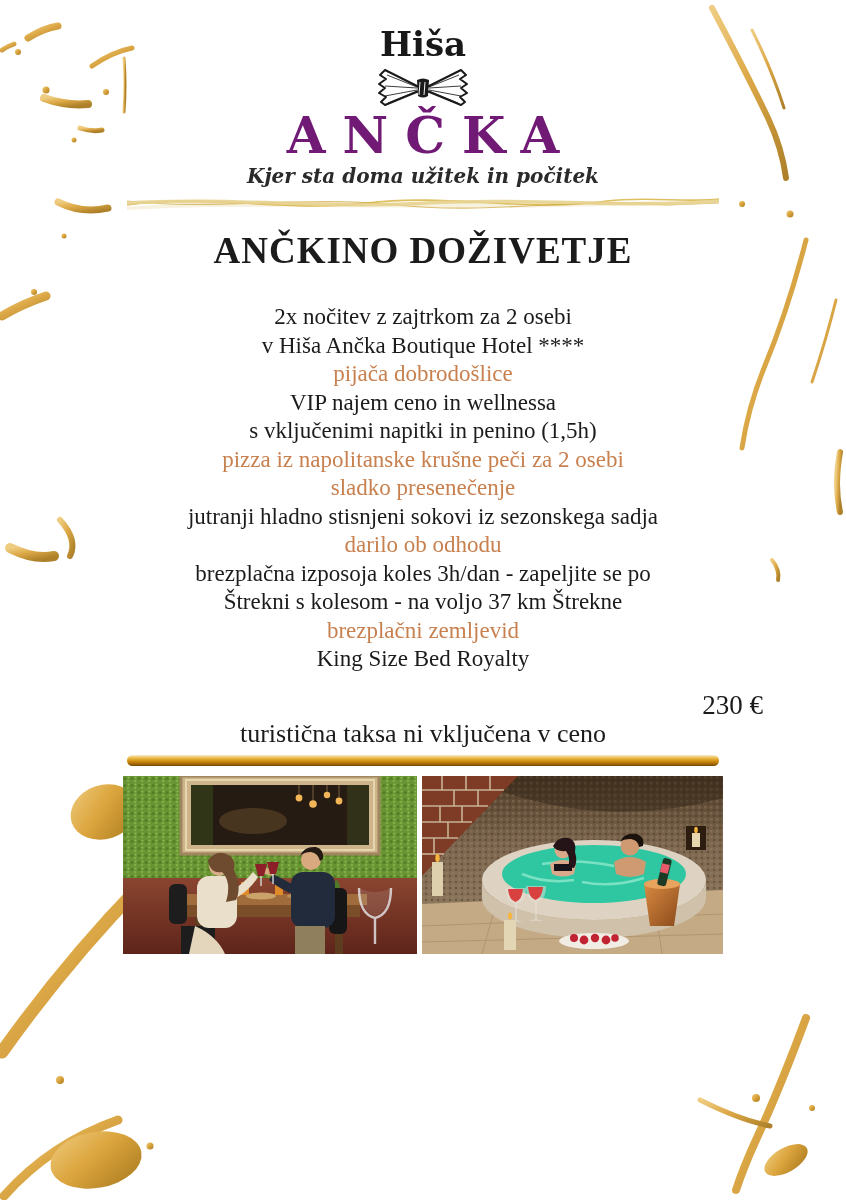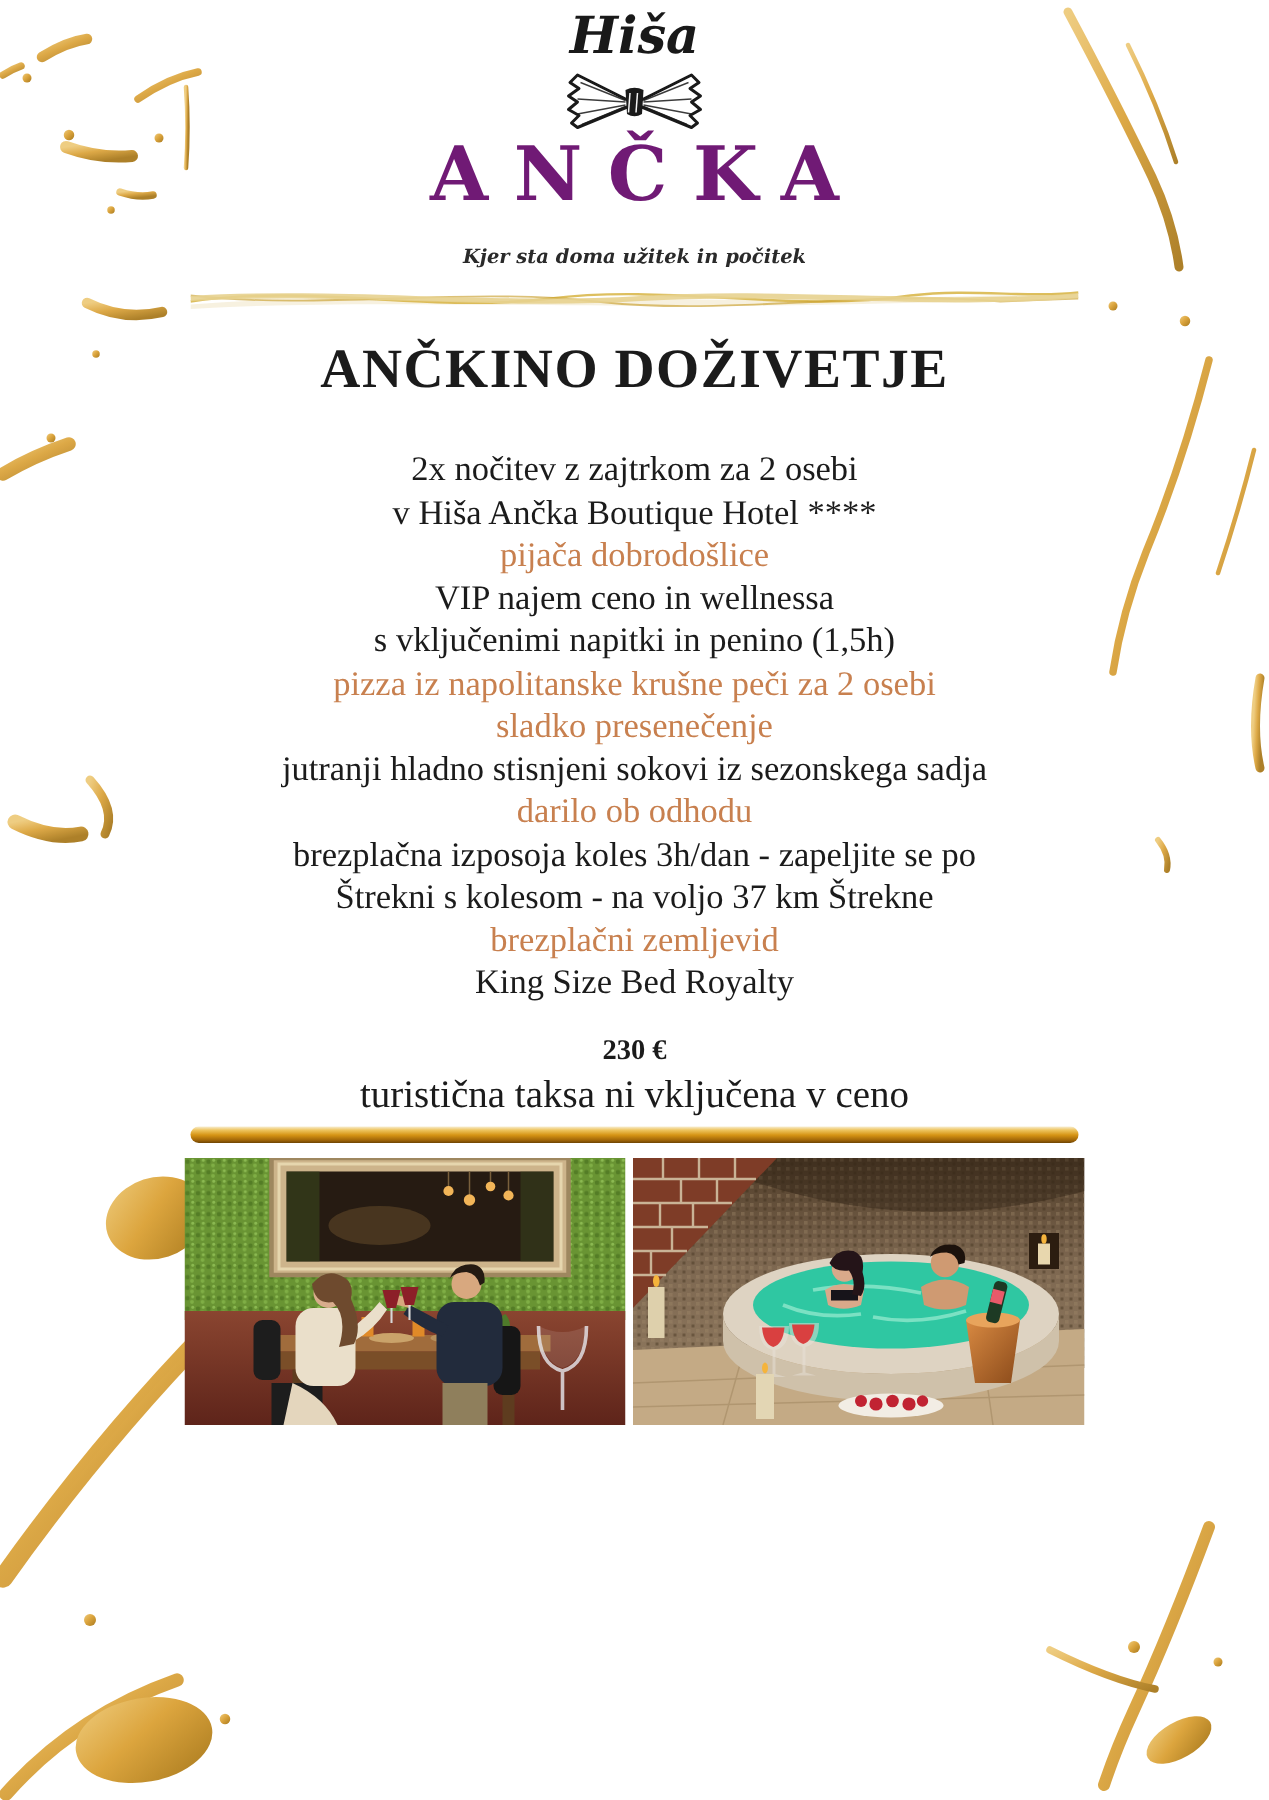--- a/index.html
+++ b/index.html
@@ -4,36 +4,36 @@
 <style>
   html,body { margin:0; padding:0; }
   body {
     width:846px; height:1200px; position:relative; overflow:hidden;
     background:#ffffff; color:#1b1b1b;
     font-family:"Liberation Serif", serif;
   }
   .marble { position:absolute; inset:0; z-index:0; }
   .content { position:relative; z-index:1; width:680px; margin:0 auto; text-align:center; }
 
-  .logo-script { font-family:"DejaVu Serif", serif; font-style:italic; font-weight:bold;
-    font-size:34px; line-height:40px; margin-top:4px; color:#191919; }
+  .logo-script { font-family:"DejaVu Serif", serif; font-weight:bold;
+    font-size:34px; line-height:40px; margin-top:24px; color:#191919; }
   .farfalle { display:block; margin:1px auto 0; }
   .logo-name { font-family:"DejaVu Serif", serif; font-weight:bold; font-size:50px;
     line-height:54px; letter-spacing:17px; text-indent:17px; color:#701a75; }
   .logo-tagline { font-family:"DejaVu Serif", serif; font-style:italic; font-weight:bold;
-    font-size:13px; line-height:20px; margin-top:19px; color:#2a2a2a; }
+    font-size:20px; line-height:20px; margin-top:3px; color:#2a2a2a; }
   .wavy { display:block; margin:5px auto 0; }
 
   .title { font-size:37px; font-weight:bold; letter-spacing:1px; line-height:44px; margin-top:14px; }
 
   .offer { margin-top:30px; font-size:23px; line-height:28.5px; }
   .offer-line { white-space:nowrap; }
   .offer-line.accent { color:var(--accent, #c8804f); }
 
-  .price { font-size:19px; font-weight:bold; line-height:30px; margin-top:16px; }
+  .price { font-size:27px; font-weight:normal; line-height:30px; margin-top:16px;text-align:right; }
   .price-note { font-size:26px; line-height:25px; margin-top:1px; }
 
   .ribbon { width:592px; height:11px; margin:9px auto 0; border-radius:6px;
     background:linear-gradient(180deg,#f8eed2 0%, #eec45e 22%, #d69414 52%, #a36708 82%, #6e4503 100%); }
 
   .contact { margin-top:6px; font-size:20px; line-height:22.5px; }
   .contact .phone { font-weight:bold; font-size:21px; }
 
   .photos { display:flex; justify-content:center; gap:5px; margin-top:10px; }
   .photo { display:block; }

